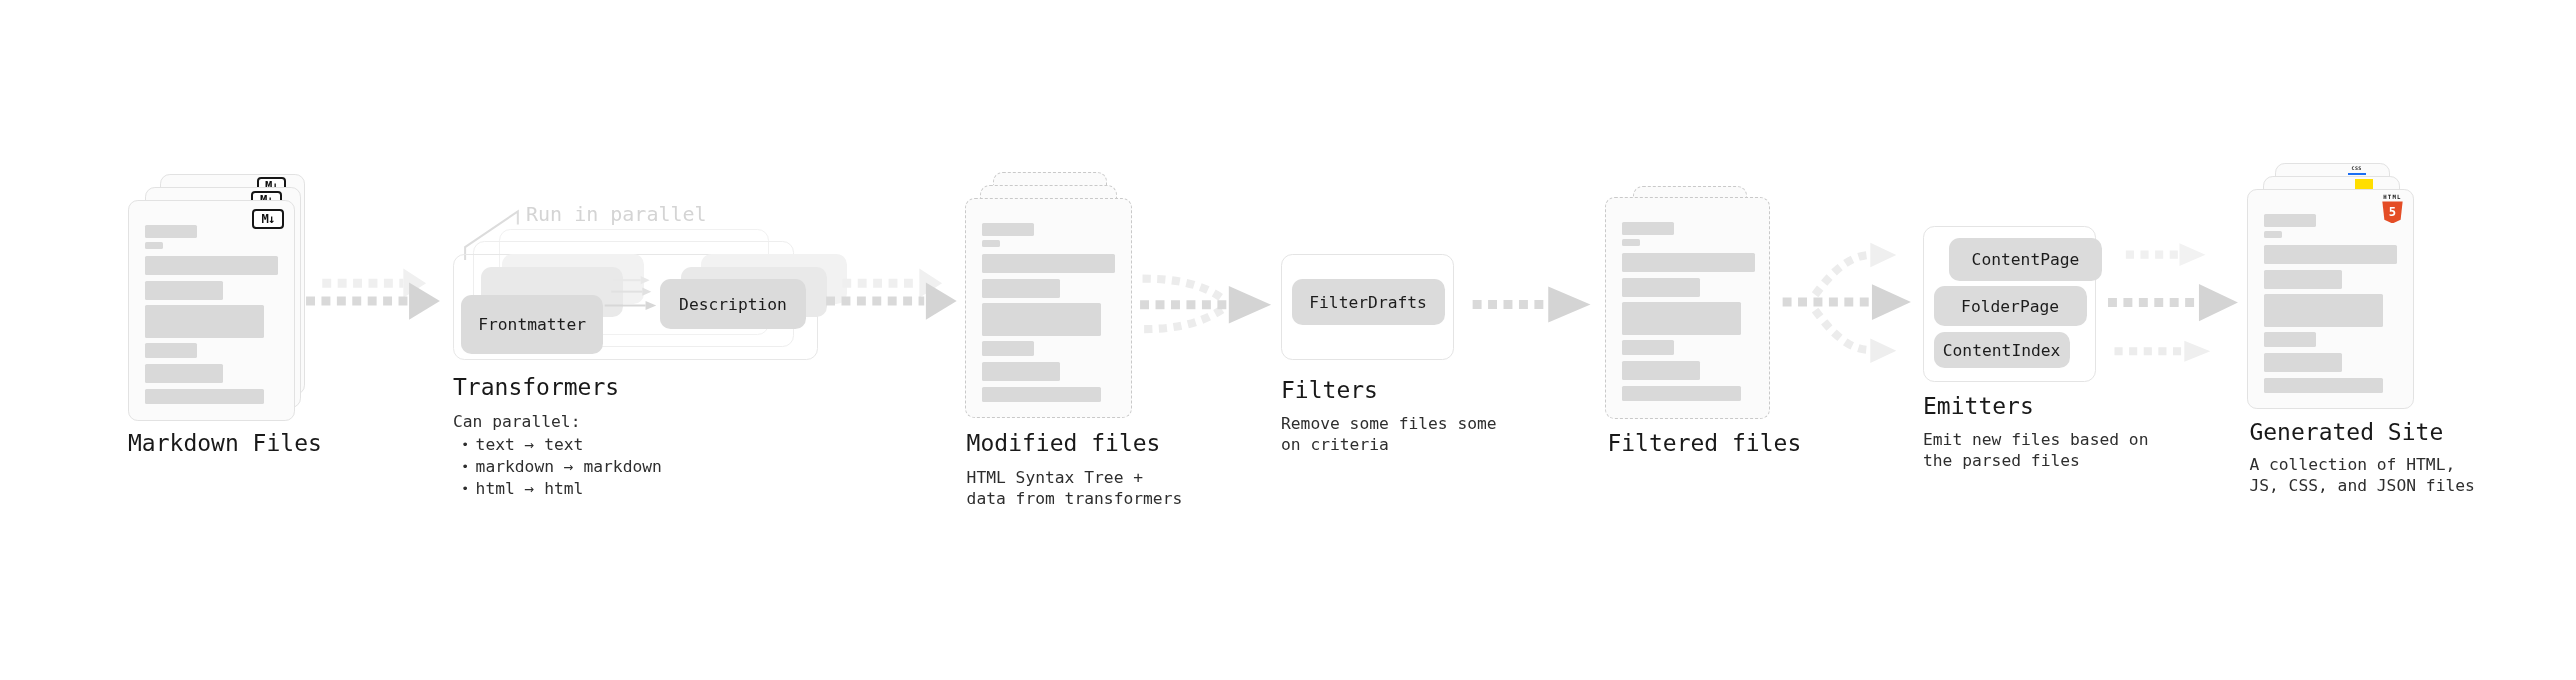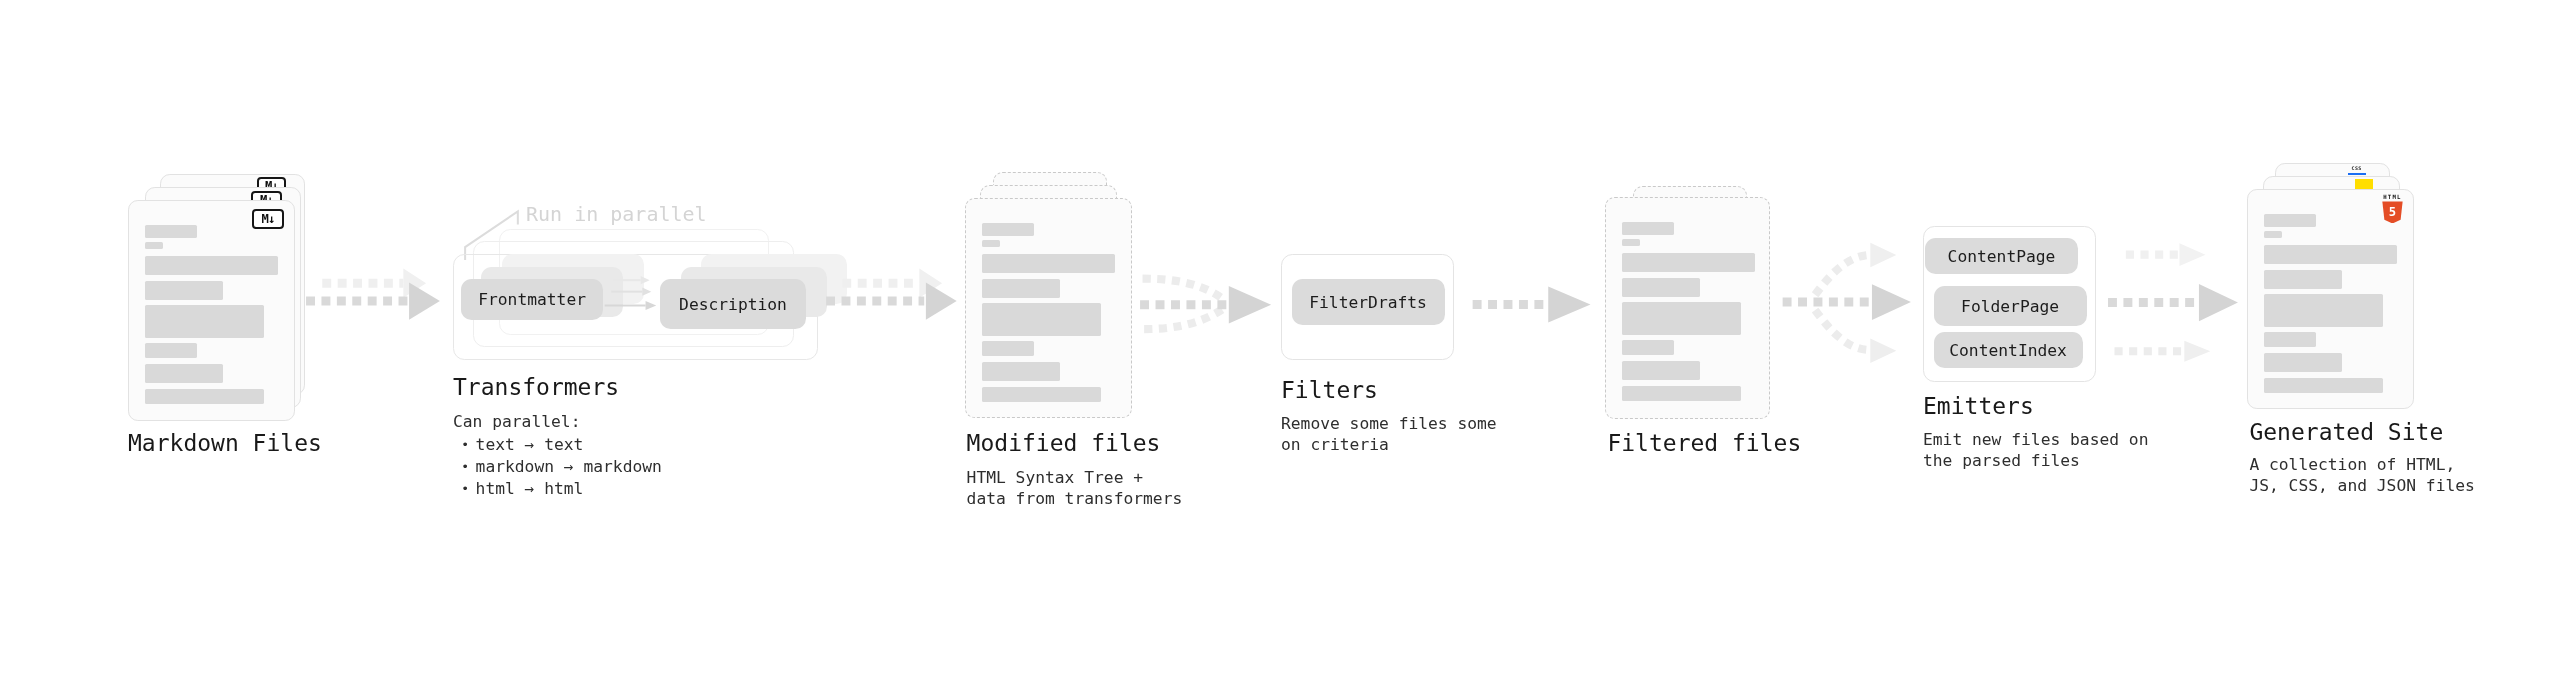--- a/index.html
+++ b/index.html
@@ -99,21 +99,21 @@
     <div class="note" style="left:73px;top:6.5px">Run in parallel</div>
     <svg style="left:4.1px;top:4.9px" width="73" height="65" viewBox="0 0 90 80">
       <path d="M10,74 L10,58 L75,14 L75,30" fill="none" stroke="#dcdcdc" stroke-width="2.5"></path>
     </svg>
     <div class="obox lightest" style="left:46px;top:34px;width:270px;height:106px"></div>
     <div class="obox lighter" style="left:20.3px;top:46px;width:321px;height:106px"></div>
     <div class="obox" style="left:0;top:59px;width:365px;height:106px"></div>
 
     <div class="pill ghost2" style="left:49px;top:59px;width:142px;height:50px"></div>
     <div class="pill ghost1" style="left:28.4px;top:72px;width:142px;height:50px"></div>
-    <div class="pill" style="left:8.1px;top:84px;width:142px;height:41px">Frontmatter</div>
+    <div class="pill" style="left:8.1px;top:100px;width:142px;height:59px">Frontmatter</div>
 
     <div class="pill ghost2" style="left:248px;top:59px;width:146px;height:50px"></div>
     <div class="pill ghost1" style="left:228px;top:72px;width:146px;height:50px"></div>
     <div class="pill" style="left:207px;top:84px;width:146px;height:50px">Description</div>
 
     <svg style="left:150px;top:77px" width="59" height="45" viewBox="0 0 72 55">
       <line x1="12" y1="10" x2="46" y2="10" stroke="#e8e8e8" stroke-width="2.5"></line>
         <polygon points="46,5 57,10 46,15" fill="#e8e8e8"></polygon>
       <line x1="10" y1="24" x2="48" y2="24" stroke="#e1e1e1" stroke-width="2.5"></line>
         <polygon points="48,19 59,24 48,29" fill="#e1e1e1"></polygon>
@@ -207,23 +207,23 @@
     <path d="M42,72 C62,45 82,25 108,23" fill="none" stroke="#ececec" stroke-width="10" stroke-dasharray="10 8"></path>
     <polygon points="110,8 142,23 110,38" fill="#efefef"></polygon>
     <path d="M42,91 C62,118 82,139 108,140" fill="none" stroke="#ececec" stroke-width="10" stroke-dasharray="10 8"></path>
     <polygon points="110,126 142,141 110,156" fill="#eeeeee"></polygon>
     <line x1="2" y1="81" x2="110" y2="81" stroke="#d9d9d9" stroke-width="11" stroke-dasharray="11 8"></line>
     <polygon points="112,59 160,81 112,103" fill="#d4d4d4"></polygon>
   </svg>
 
   <div class="stage" style="left:1923px;top:226px;width:195px;height:260px">
     <div class="obox fill" style="left:0;top:0;width:173px;height:156px"></div>
-    <div class="pill" style="left:2px;top:12.2px;width:153px;height:36px">ContentPage</div>
+    <div class="pill" style="left:26px;top:12.2px;width:153px;height:43px">ContentPage</div>
     <div class="pill" style="left:10.6px;top:60px;width:153px;height:40px">FolderPage</div>
-    <div class="pill" style="left:10.6px;top:106px;width:149px;height:36px">ContentIndex</div>
+    <div class="pill" style="left:10.6px;top:106px;width:136px;height:36px">ContentIndex</div>
     <div class="stage-title" style="left:0;top:168px">Emitters</div>
     <div class="stage-sub" style="left:0;top:203px">
       <div>Emit new files based on</div>
       <div>the parsed files</div>
     </div>
   </div>
 
   <svg style="left:2108px;top:240px" width="134" height="130" viewBox="0 0 165 160">
     <line x1="22" y1="18" x2="86" y2="18" stroke="#f0f0f0" stroke-width="10" stroke-dasharray="10 8"></line>
     <polygon points="88,4 120,18 88,32" fill="#f2f2f2"></polygon>

